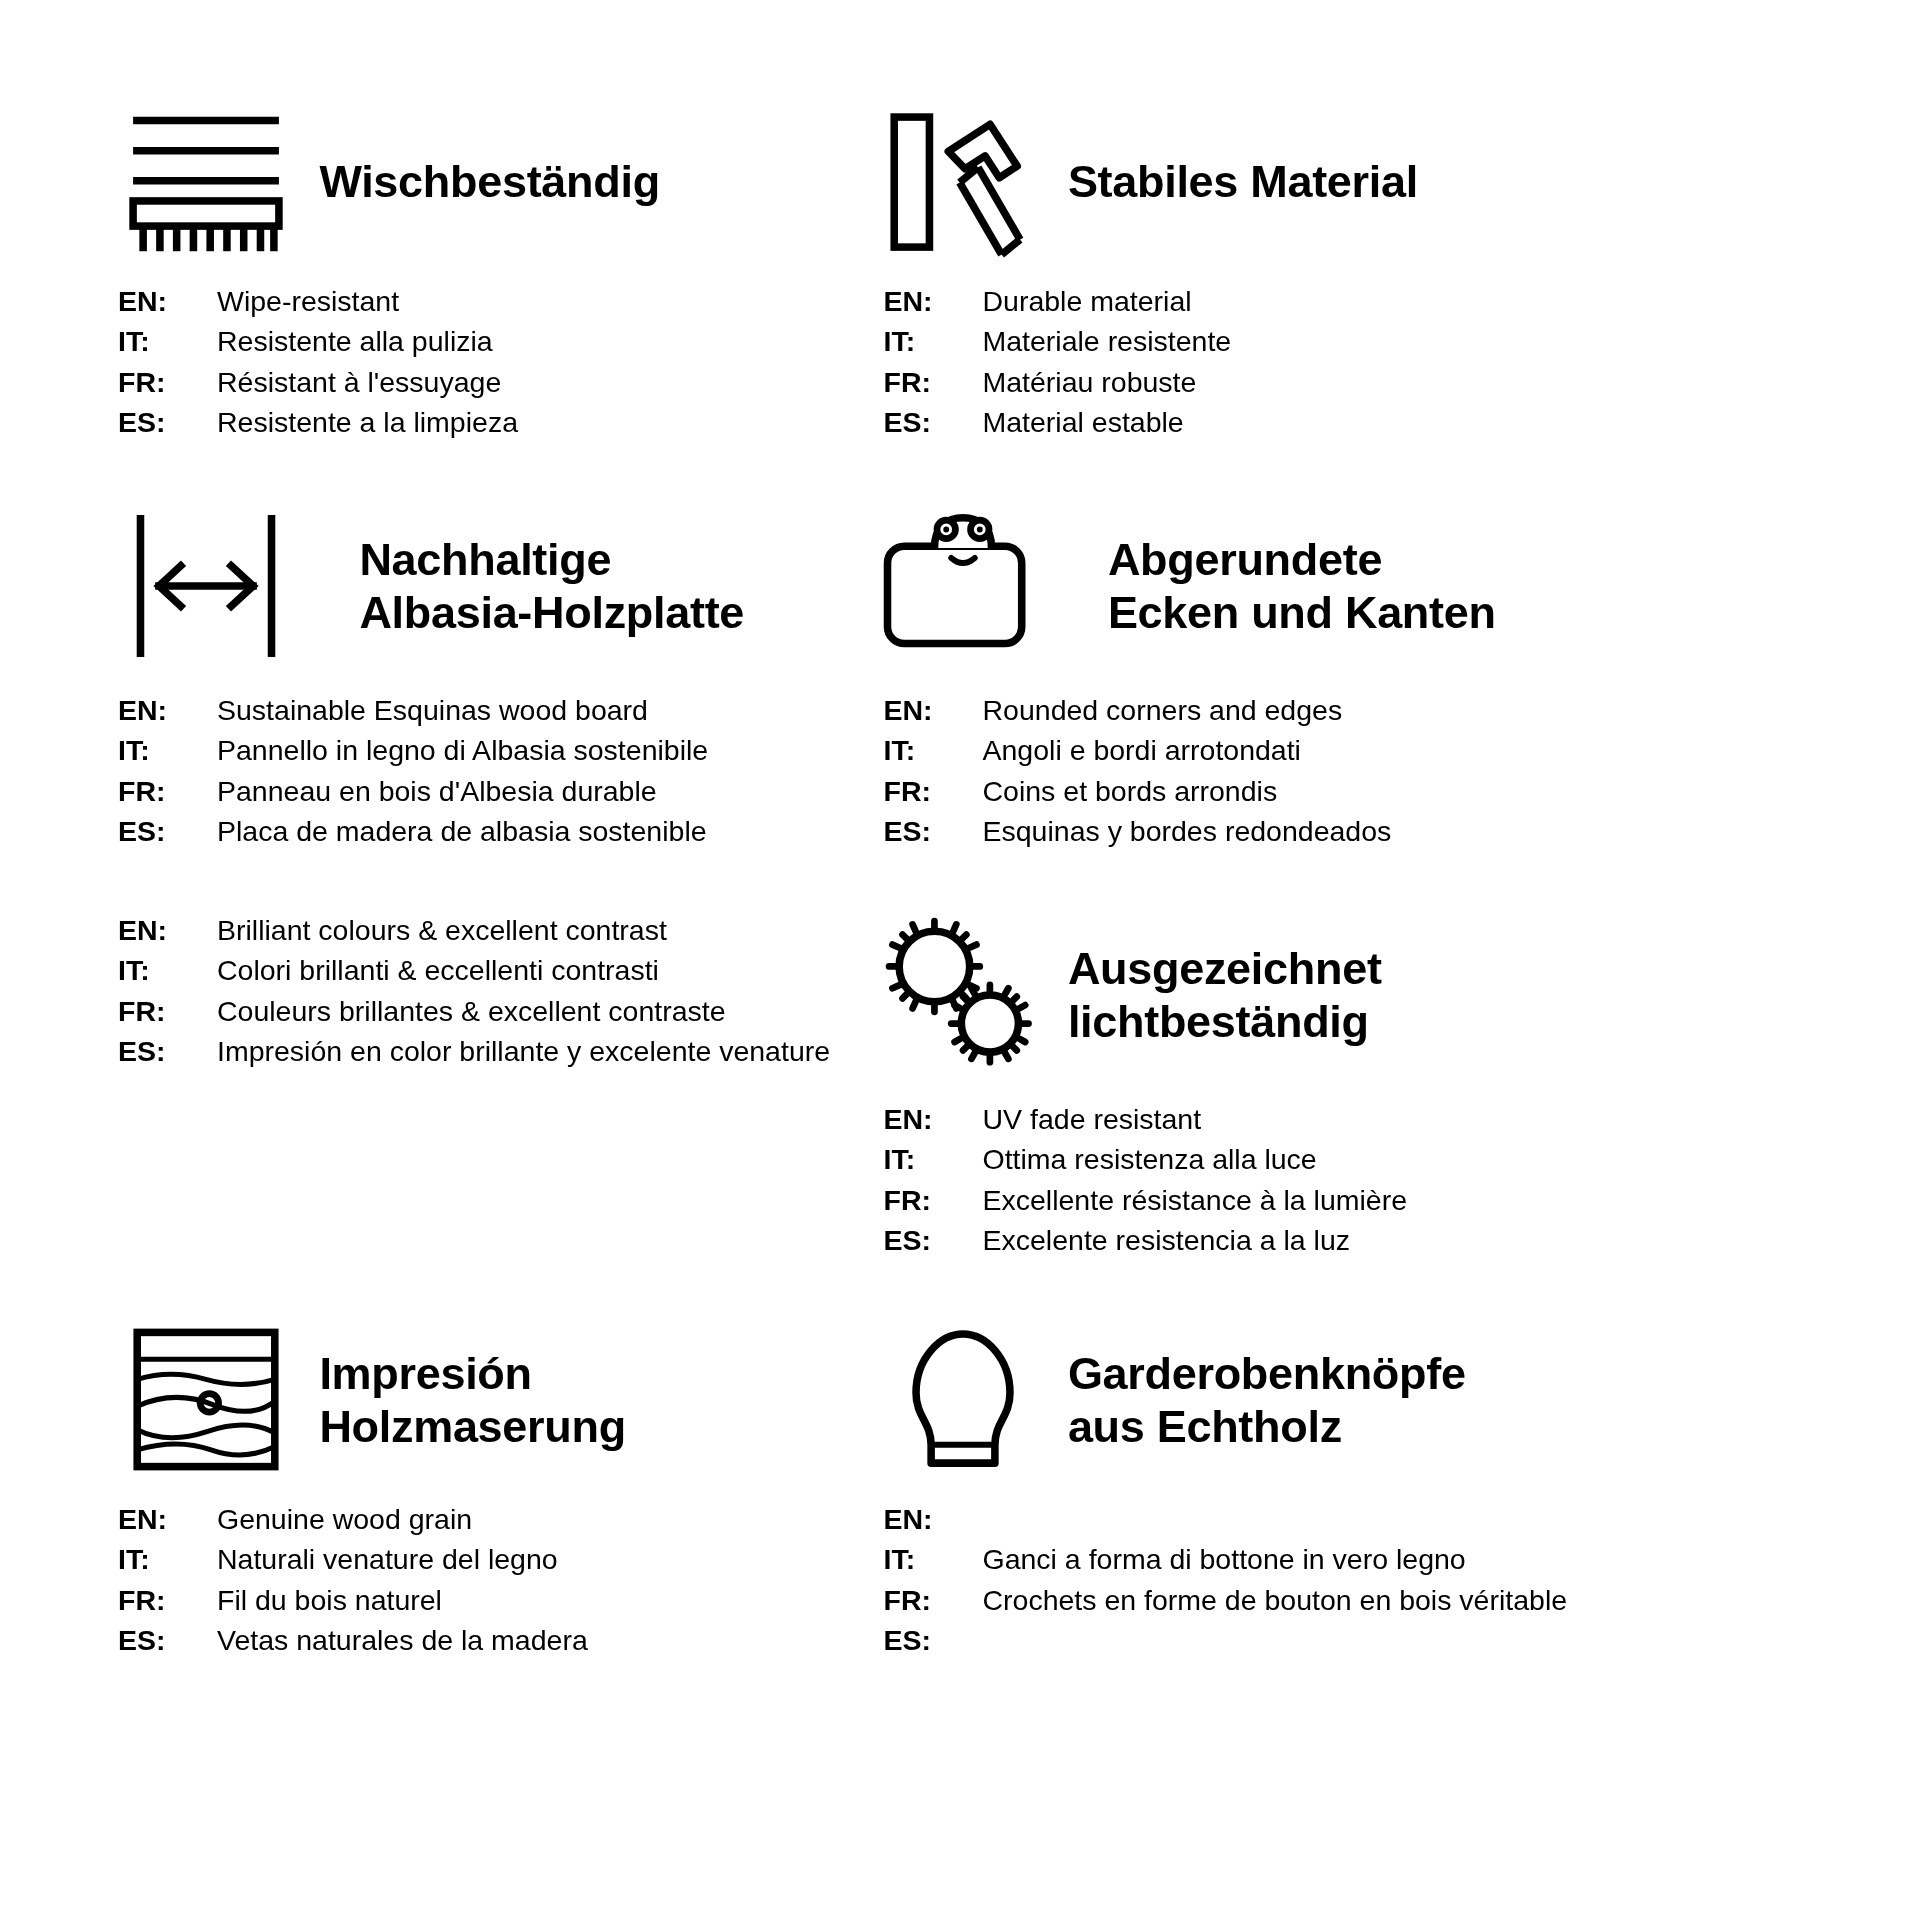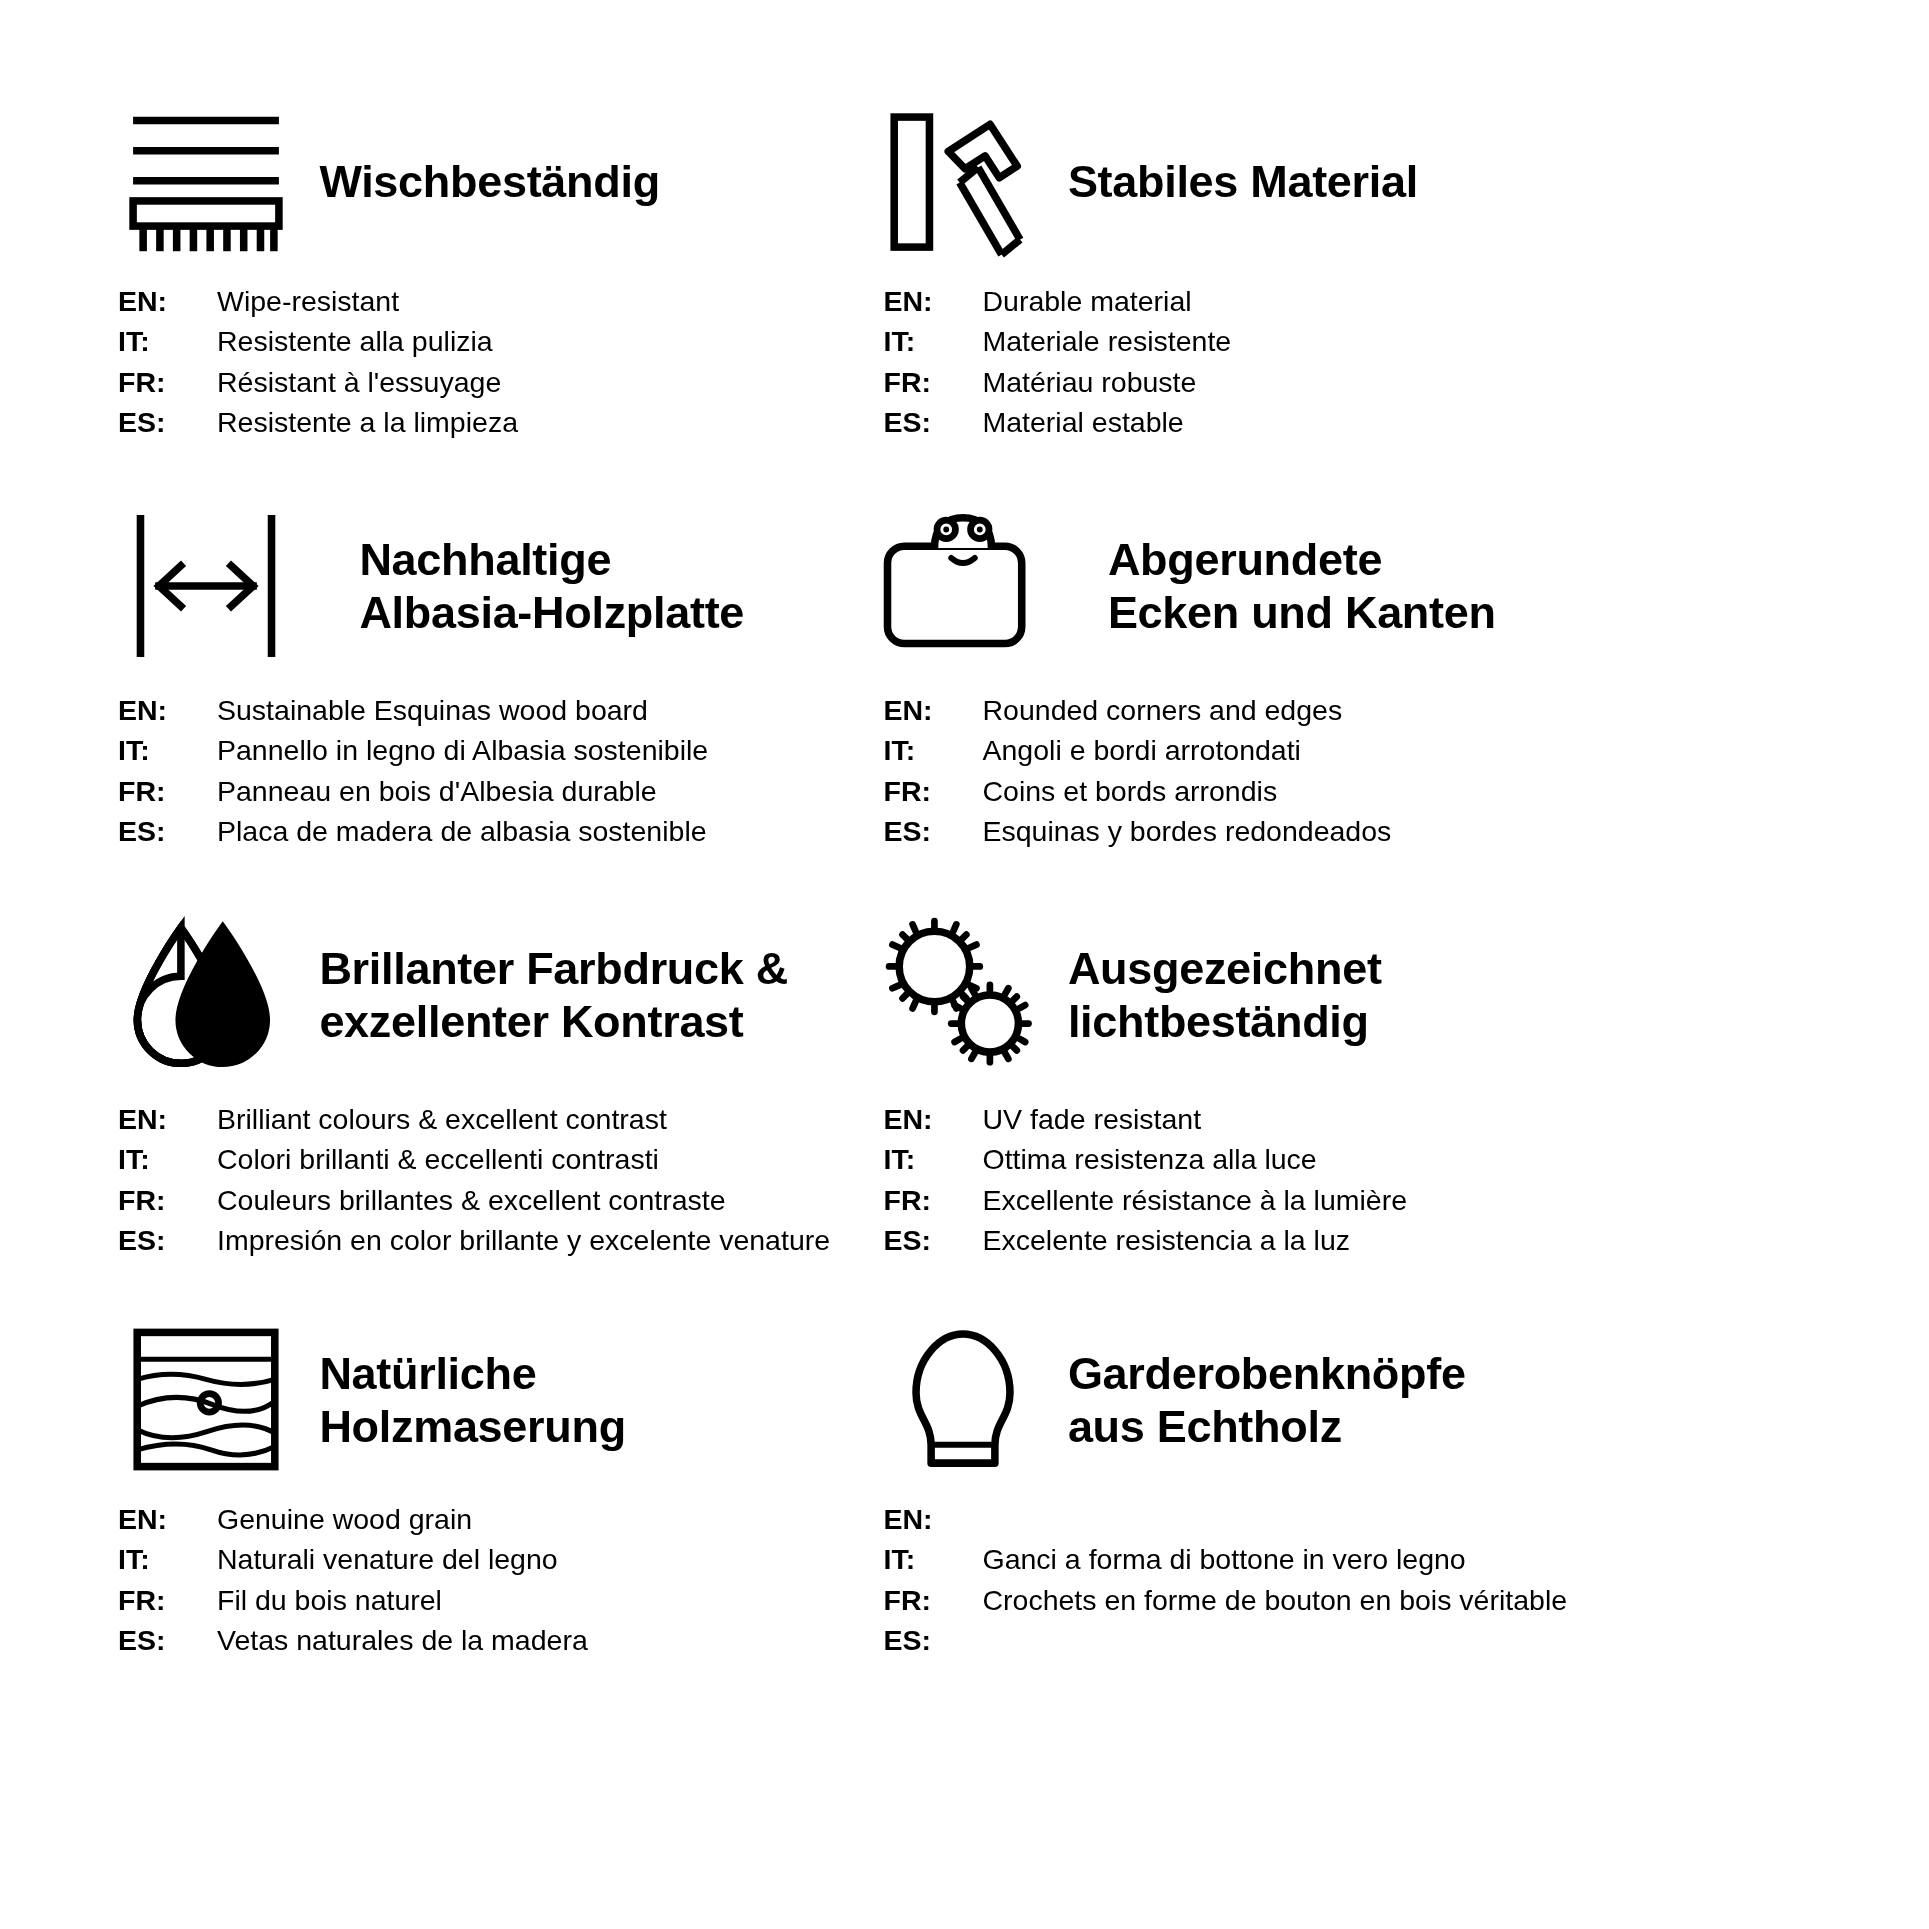--- a/index.html
+++ b/index.html
@@ -240,34 +240,20 @@
           <div class="lang-text">Coins et bords arrondis</div>
         </div>
         <div class="lang-row">
           <div class="lang-code">ES:</div>
           <div class="lang-text">Esquinas y bordes redondeados</div>
         </div>
       </div>
     </div>
 
     <div class="feature row-3 col-left">
-      <div class="feature-head">
-        <div class="icon-box">
-          <svg width="168" height="159" viewBox="0 0 200 190">
-            <path d="M70 14 C70 14 18 86 18 124 a52 52 0 0 0 104 0 C122 86 70 14 70 14 Z" fill="#fff" stroke="#000" stroke-width="9"></path>
-            <path d="M120 14 C120 14 68 86 68 124 a52 52 0 0 0 104 0 C172 86 120 14 120 14 Z" fill="#000" stroke="#000" stroke-width="9"></path>
-            <path d="M70 14 C70 14 18 86 18 124 a52 52 0 0 0 52 52 a52 52 0 0 1 0 -104 Z" fill="#fff" stroke="#000" stroke-width="9"></path>
-            <path d="M70 14 C70 14 18 86 18 124 a52 52 0 0 0 104 0 C122 86 70 14 70 14 Z" fill="none" stroke="#000" stroke-width="9"></path>
-          </svg>
-        </div>
-        <div class="title">
-          <div>Brillanter Farbdruck &amp;</div>
-          <div>exzellenter Kontrast</div>
-        </div>
-      </div>
       <div class="langs">
         <div class="lang-row">
           <div class="lang-code">EN:</div>
           <div class="lang-text">Brilliant colours &amp; excellent contrast</div>
         </div>
         <div class="lang-row">
           <div class="lang-code">IT:</div>
           <div class="lang-text">Colori brillanti &amp; eccellenti contrasti</div>
         </div>
         <div class="lang-row">
@@ -361,21 +347,21 @@
               <path d="M18 42 h164"></path>
               <path d="M18 66 q40 -12 82 0 t82 0"></path>
               <path d="M18 98 q44 -20 90 -2 t74 -4"></path>
               <path d="M18 126 q36 18 84 2 t80 2"></path>
               <path d="M18 150 q48 -14 88 0 t76 -4"></path>
             </g>
             <circle cx="104" cy="94" r="11" fill="none" stroke="#000" stroke-width="8"></circle>
           </svg>
         </div>
         <div class="title">
-          <div>Natürliche</div>
+          <div>Impresión</div>
           <div>Holzmaserung</div>
         </div>
       </div>
       <div class="langs">
         <div class="lang-row">
           <div class="lang-code">EN:</div>
           <div class="lang-text">Genuine wood grain</div>
         </div>
         <div class="lang-row">
           <div class="lang-code">IT:</div>

